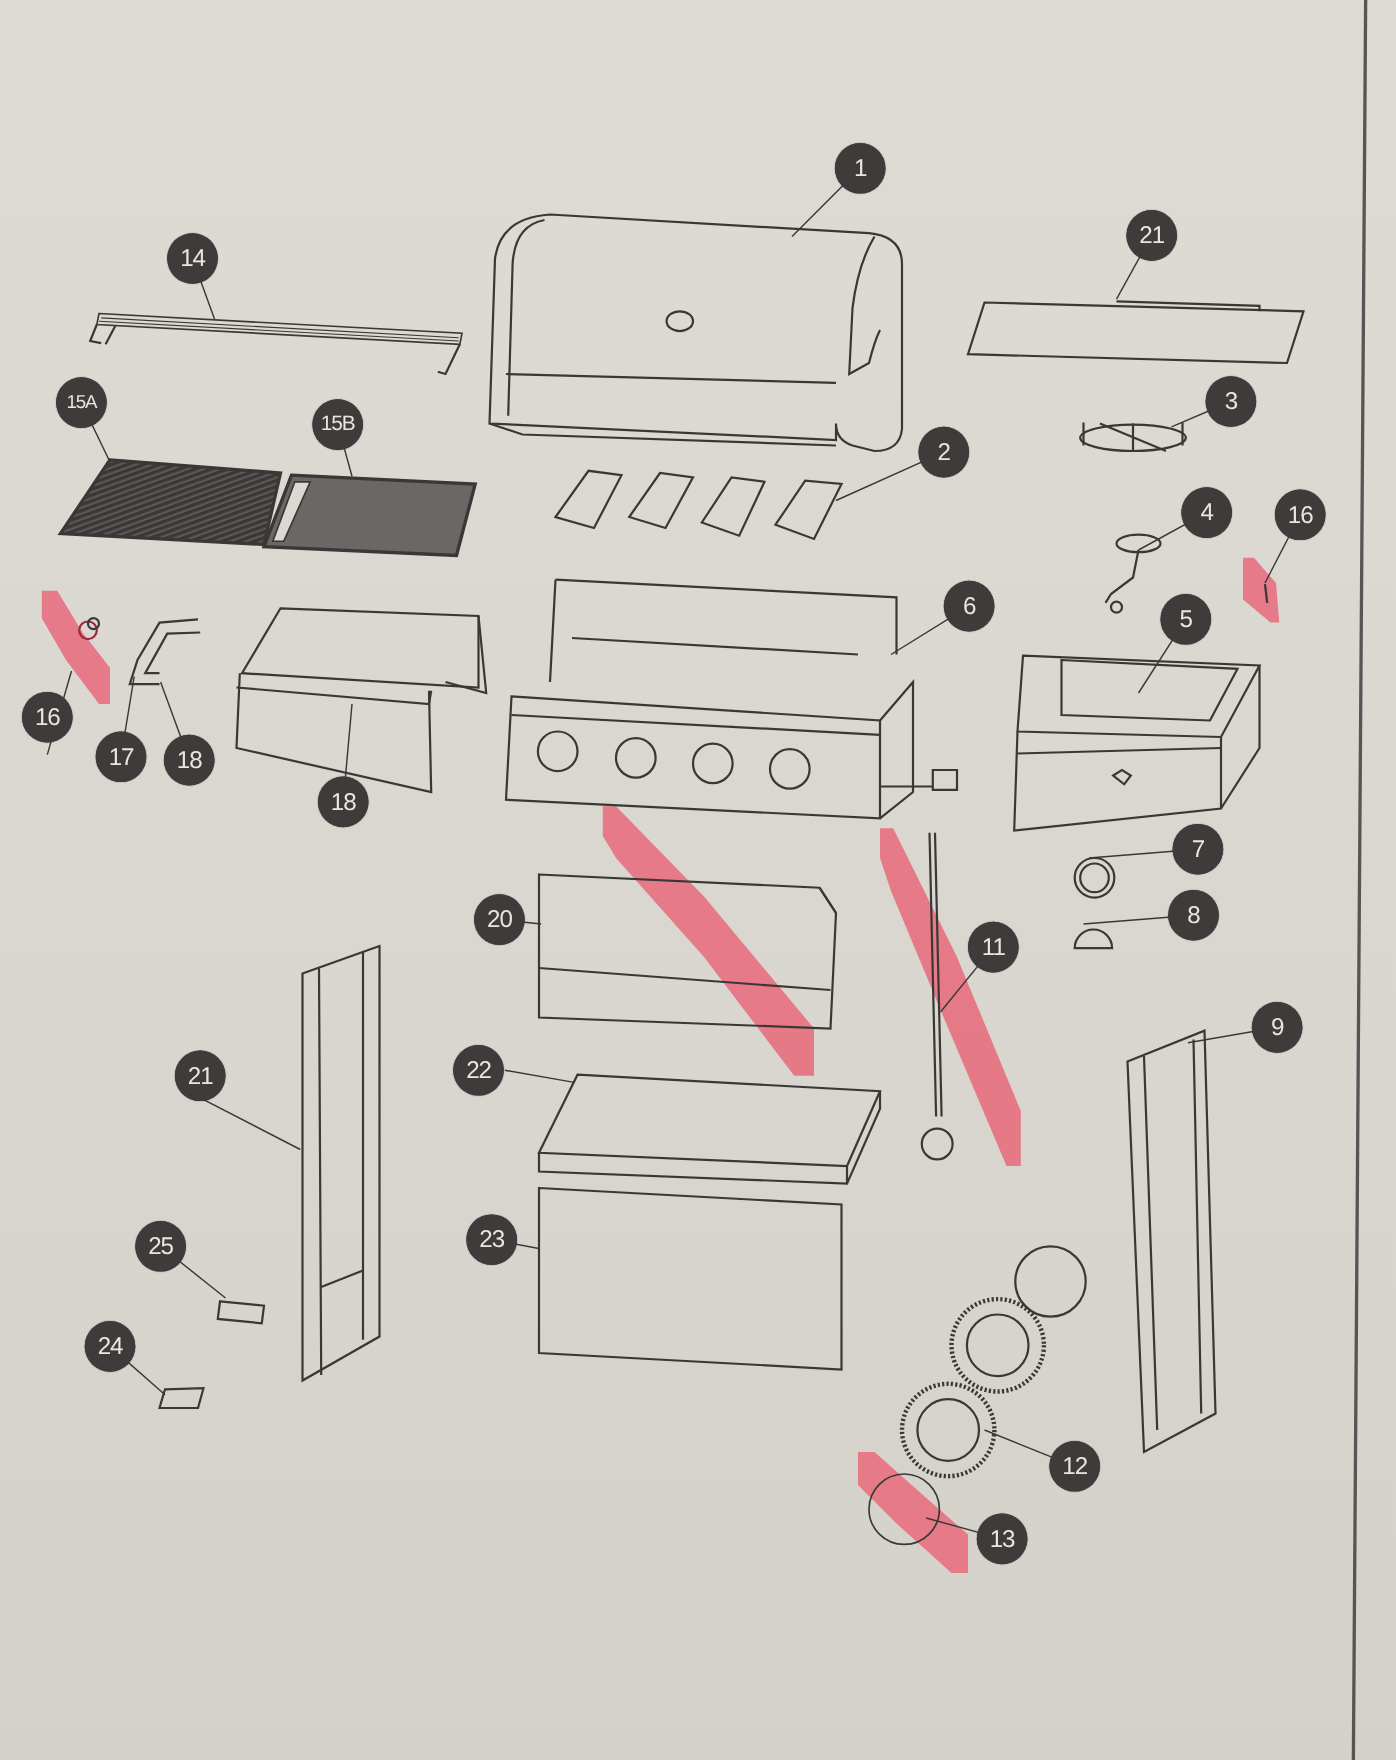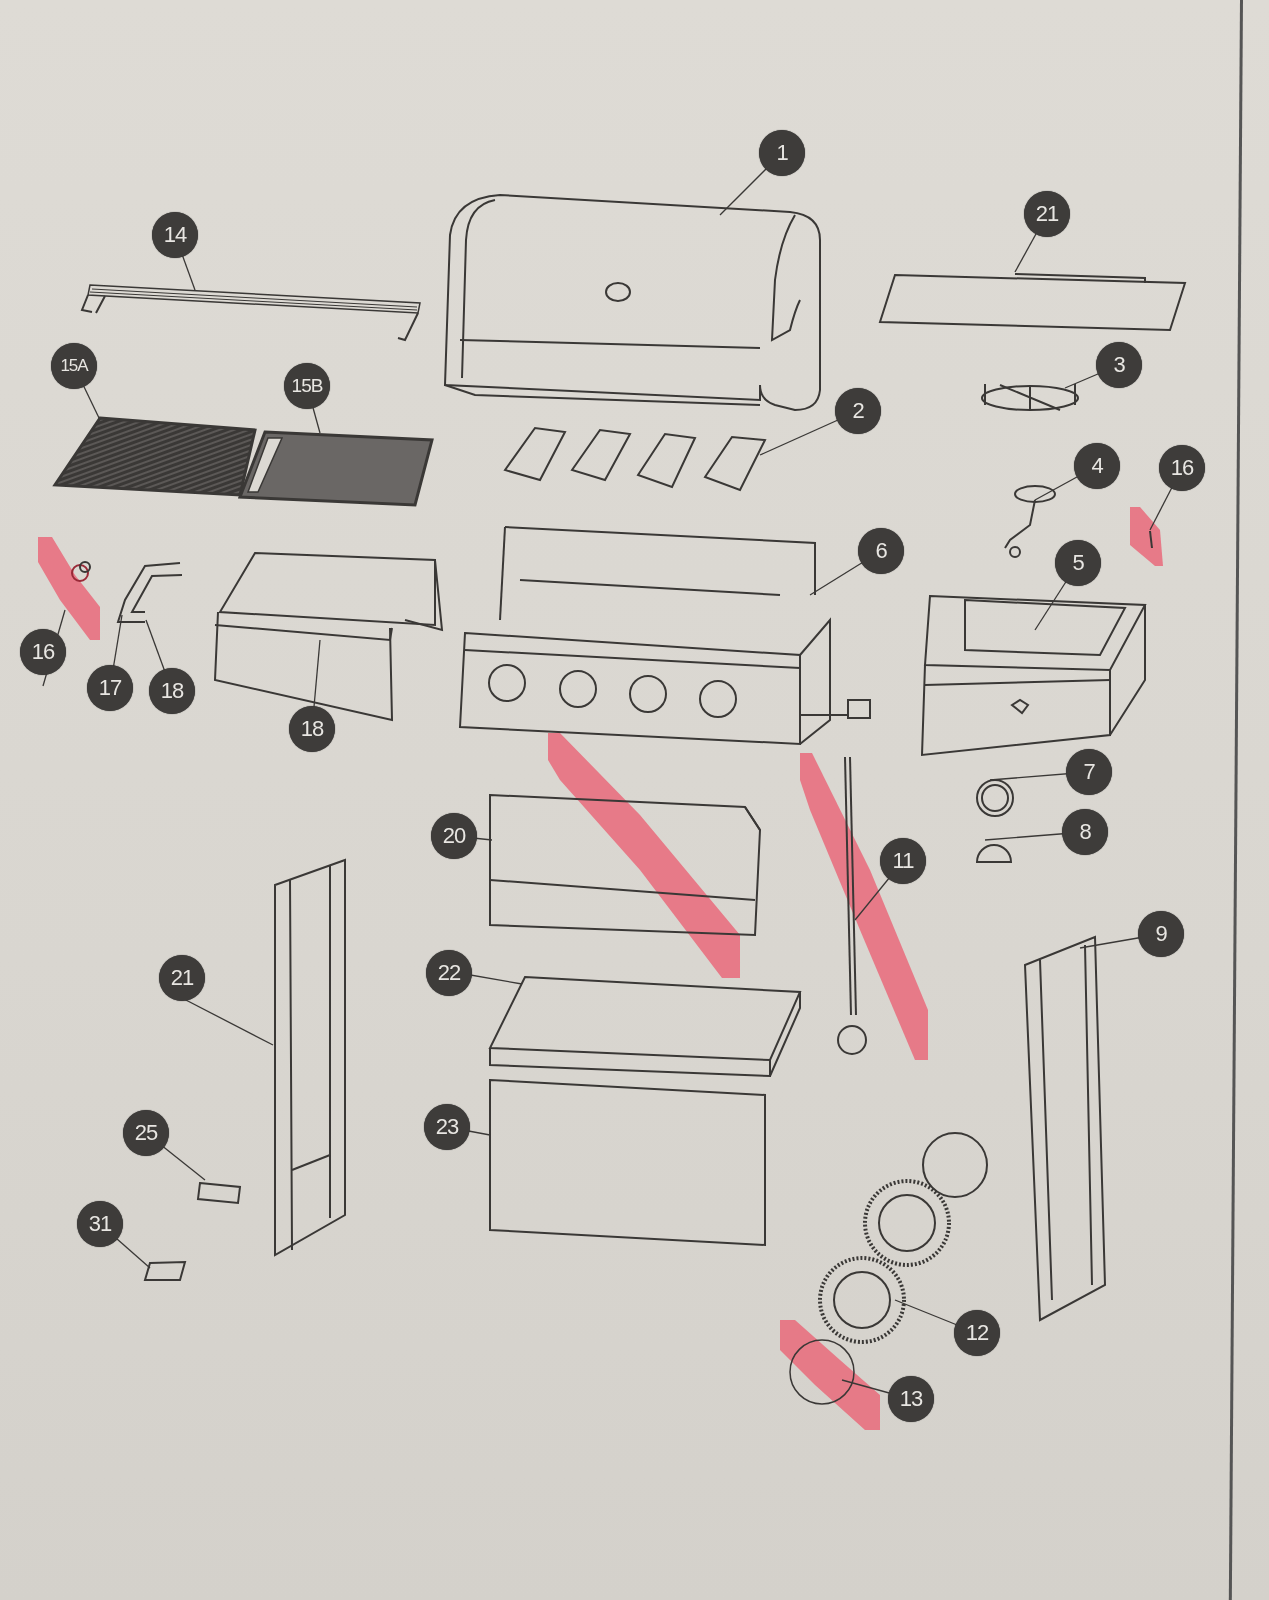--- a/index.html
+++ b/index.html
@@ -229,18 +229,18 @@
   <div class="callout" style="left:888px;top:1376px">13</div>
   <div class="callout" style="left:152px;top:212px">14</div>
   <div class="callout" style="left:51px;top:343px;font-size:17px">15A</div>
   <div class="callout" style="left:284px;top:363px;font-size:19px">15B</div>
   <div class="callout" style="left:20px;top:629px">16</div>
   <div class="callout" style="left:87px;top:665px">17</div>
   <div class="callout" style="left:149px;top:668px">18</div>
   <div class="callout" style="left:289px;top:706px">18</div>
   <div class="callout" style="left:431px;top:813px">20</div>
   <div class="callout" style="left:159px;top:955px">21</div>
-  <div class="callout" style="left:426px;top:950px">22</div>
+  <div class="callout" style="left:412px;top:950px">22</div>
   <div class="callout" style="left:424px;top:1104px">23</div>
-  <div class="callout" style="left:77px;top:1201px">31</div>
+  <div class="callout" style="left:77px;top:1201px">24</div>
   <div class="callout" style="left:123px;top:1110px">25</div>
   <div class="callout" style="left:1024px;top:191px">21</div>
 </div>
 
 </body></html>

